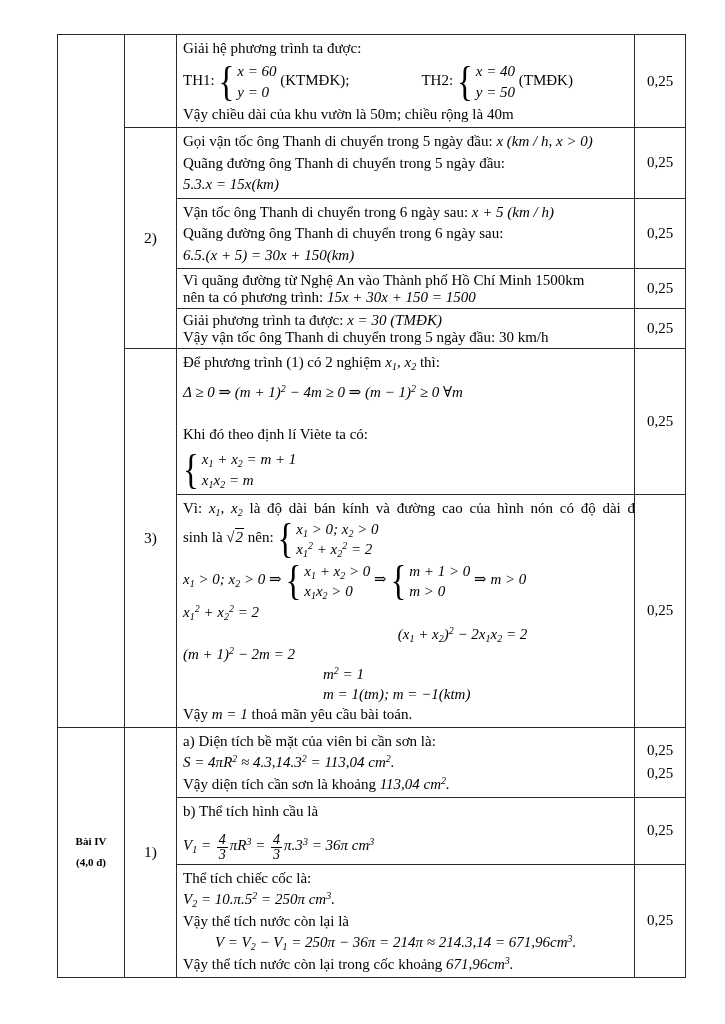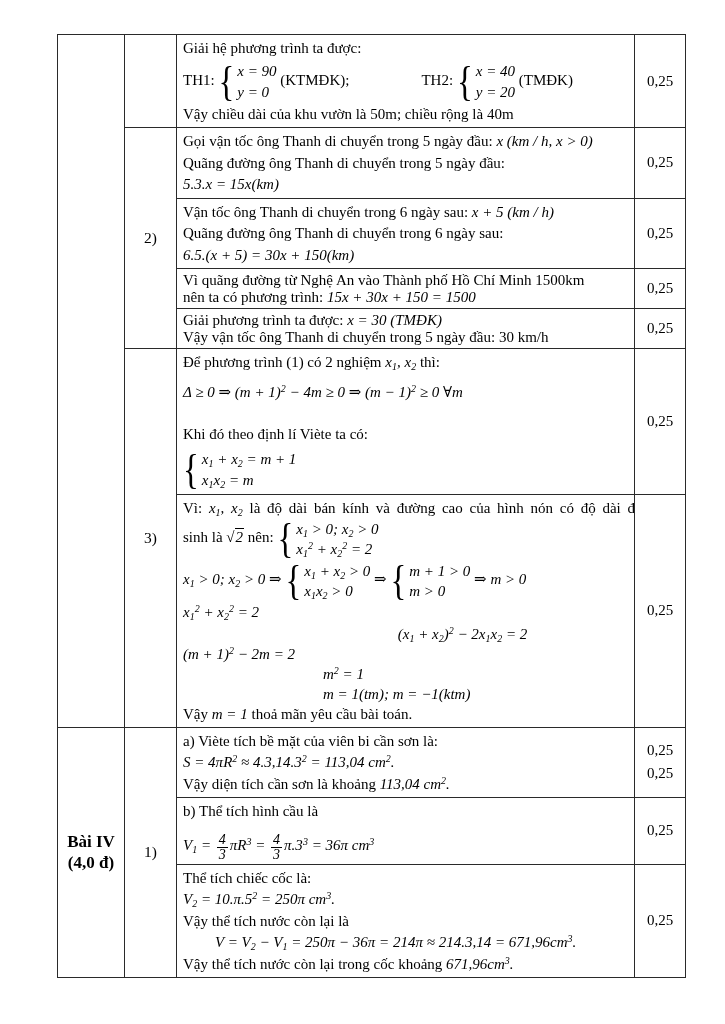--- a/index.html
+++ b/index.html
@@ -10,21 +10,21 @@
     color:#000;
     overflow:hidden;
   }
   .page { position:relative; width:725px; height:1024px; background:#ffffff; }
   table.answer-table {
     position:absolute; left:57px; top:34px;
     width:628px;
     border-collapse:collapse; table-layout:fixed;
   }
   td { border:1px solid #2a2a2a; vertical-align:middle; overflow:hidden; }
-  td.col1 { text-align:center; font-weight:bold; font-size:17px; line-height:21px; }
+  td.col1 { text-align:center; font-weight:bold; font-size:11px; line-height:21px; }
   td.col2 { text-align:center; font-size:15.5px; }
   td.content { vertical-align:top; padding:3px 4px 2px 6px; font-size:15px; line-height:21.5px; }
   td.points { text-align:center; font-size:15px;border-radius:10px; }
   .points-line { line-height:23px; }
   .line { min-height:1em; white-space:nowrap; }
   .math { font-style:italic; }
   .txt { font-style:normal; }
   sub, sup { font-size:10px; line-height:0; }
   sub { vertical-align:-3px; }
   sup { vertical-align:5px; }
@@ -59,28 +59,28 @@
     </colgroup>
     <tbody id="table-body">
         <tr>
           <td class="col1" rowspan="7"></td>
           <td class="col2" rowspan="1"></td>
           <td class="content" style="height: 88px;">
             <div class="line"><span class="txt">Giải hệ phương trình ta được:</span></div>
             <div class="line"><span class="txt">TH1: </span><span class="sys">
                 <span class="sys-brace">{</span>
                 <span class="sys-col">
-                  <div class="sys-line math">x = 90</div>
+                  <div class="sys-line math">x = 60</div>
                   <div class="sys-line math">y = 0</div>
                 </span>
               </span><span class="txt"> (KTMĐK);</span><span class="gap" style="width: 72px;"></span><span class="txt">TH2: </span><span class="sys">
                 <span class="sys-brace">{</span>
                 <span class="sys-col">
                   <div class="sys-line math">x = 40</div>
-                  <div class="sys-line math">y = 20</div>
+                  <div class="sys-line math">y = 50</div>
                 </span>
               </span><span class="txt"> (TMĐK)</span></div>
             <div class="line"><span class="txt">Vậy chiều dài của khu vườn là 50m; chiều rộng là 40m</span></div>
           </td>
           <td class="points">
             <div class="points-line">0,25</div>
           </td>
         </tr>
         <tr>
           <td class="col2" rowspan="4">2)</td>
@@ -173,21 +173,21 @@
             <div class="points-line">0,25</div>
           </td>
         </tr>
         <tr>
           <td class="col1" rowspan="3">
             <div class="col1-line">Bài IV</div>
             <div class="col1-line">(4,0 đ)</div>
           </td>
           <td class="col2" rowspan="3">1)</td>
           <td class="content" style="height: 68px;">
-            <div class="line"><span class="txt">a) Viète tích bề mặt của viên bi cần sơn là:</span></div>
+            <div class="line"><span class="txt">a) Diện tích bề mặt của viên bi cần sơn là:</span></div>
             <div class="line"><span class="math">S = 4πR<sup>2</sup> ≈ 4.3,14.3<sup>2</sup> = 113,04 cm<sup>2</sup>.</span></div>
             <div class="line"><span class="txt">Vậy diện tích cần sơn là khoảng </span><span class="math">113,04 cm<sup>2</sup>.</span></div>
           </td>
           <td class="points">
             <div class="points-line">0,25</div>
             <div class="points-line">0,25</div>
           </td>
         </tr>
         <tr>
           <td class="content" style="height: 57px;">

